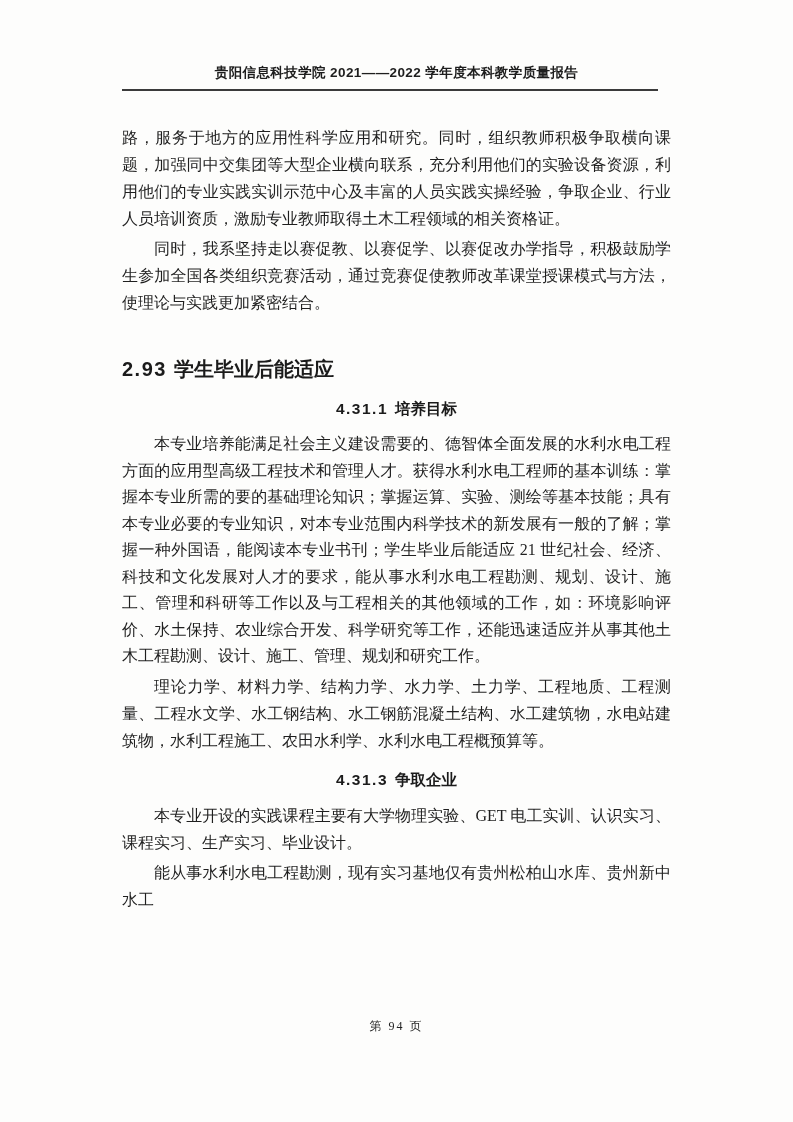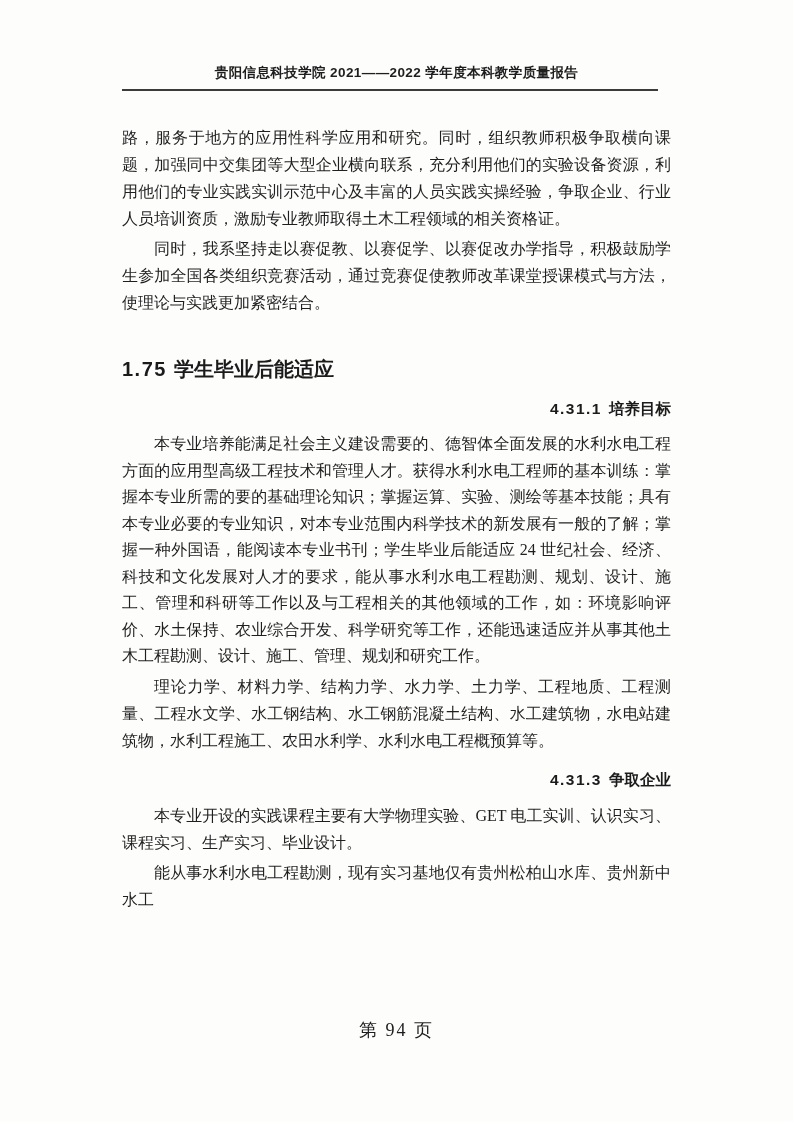--- a/index.html
+++ b/index.html
@@ -68,63 +68,63 @@
     color: #1b1b1b;
     text-align: left;
   }
   .h2 {
     font-family: "Liberation Sans", sans-serif;
     font-weight: bold;
     font-size: 15.5px;
     line-height: 22px;
     margin: 15px 0 11px 0;
     color: #1b1b1b;
-    text-align: right;
+    text-align: center;
   }
   .h-num {
     letter-spacing: 1.5px;
     margin-right: 7px;
   }
   
   .page-footer {
     position: absolute;
     top: 1018px;
     left: 0;
     width: 100%;
     text-align: center;
     font-family: "Liberation Serif", serif;
-    font-size: 18px;
+    font-size: 12px;
     letter-spacing: 2px;
     color: #1e1e1e;
   }
 </style>
 </head>
 <body>
 
 <div class="page">
 
   <div class="page-header-title">贵阳信息科技学院 2021——2022 学年度本科教学质量报告</div>
   <div class="page-header-rule"></div>
 
   <main class="page-body">
 
     <p class="para no-indent">路，服务于地方的应用性科学应用和研究。同时，组织教师积极争取横向课题，加强同中交集团等大型企业横向联系，充分利用他们的实验设备资源，利用他们的专业实践实训示范中心及丰富的人员实践实操经验，争取企业、行业人员培训资质，激励专业教师取得土木工程领域的相关资格证。</p>
 
     <p class="para">同时，我系坚持走以赛促教、以赛促学、以赛促改办学指导，积极鼓励学生参加全国各类组织竞赛活动，通过竞赛促使教师改革课堂授课模式与方法，使理论与实践更加紧密结合。</p>
 
     <h1 class="h1">
-      <span class="h-num">1.75</span><span>学生毕业后能适应</span>
+      <span class="h-num">2.93</span><span>学生毕业后能适应</span>
     </h1>
 
 
     <h2 class="h2">
       <span class="h-num">4.31.1</span><span>培养目标</span>
     </h2>
 
-    <p class="para para-goal">本专业培养能满足社会主义建设需要的、德智体全面发展的水利水电工程方面的应用型高级工程技术和管理人才。获得水利水电工程师的基本训练：掌握本专业所需的要的基础理论知识；掌握运算、实验、测绘等基本技能；具有本专业必要的专业知识，对本专业范围内科学技术的新发展有一般的了解；掌握一种外国语，能阅读本专业书刊；学生毕业后能适应 24 世纪社会、经济、科技和文化发展对人才的要求，能从事水利水电工程勘测、规划、设计、施工、管理和科研等工作以及与工程相关的其他领域的工作，如：环境影响评价、水土保持、农业综合开发、科学研究等工作，还能迅速适应并从事其他土木工程勘测、设计、施工、管理、规划和研究工作。</p>
+    <p class="para para-goal">本专业培养能满足社会主义建设需要的、德智体全面发展的水利水电工程方面的应用型高级工程技术和管理人才。获得水利水电工程师的基本训练：掌握本专业所需的要的基础理论知识；掌握运算、实验、测绘等基本技能；具有本专业必要的专业知识，对本专业范围内科学技术的新发展有一般的了解；掌握一种外国语，能阅读本专业书刊；学生毕业后能适应 21 世纪社会、经济、科技和文化发展对人才的要求，能从事水利水电工程勘测、规划、设计、施工、管理和科研等工作以及与工程相关的其他领域的工作，如：环境影响评价、水土保持、农业综合开发、科学研究等工作，还能迅速适应并从事其他土木工程勘测、设计、施工、管理、规划和研究工作。</p>
 
 
     <p class="para">理论力学、材料力学、结构力学、水力学、土力学、工程地质、工程测量、工程水文学、水工钢结构、水工钢筋混凝土结构、水工建筑物，水电站建筑物，水利工程施工、农田水利学、水利水电工程概预算等。</p>
 
     <h2 class="h2">
       <span class="h-num">4.31.3</span><span>争取企业</span>
     </h2>
 
     <p class="para">本专业开设的实践课程主要有大学物理实验、GET 电工实训、认识实习、课程实习、生产实习、毕业设计。</p>
 

